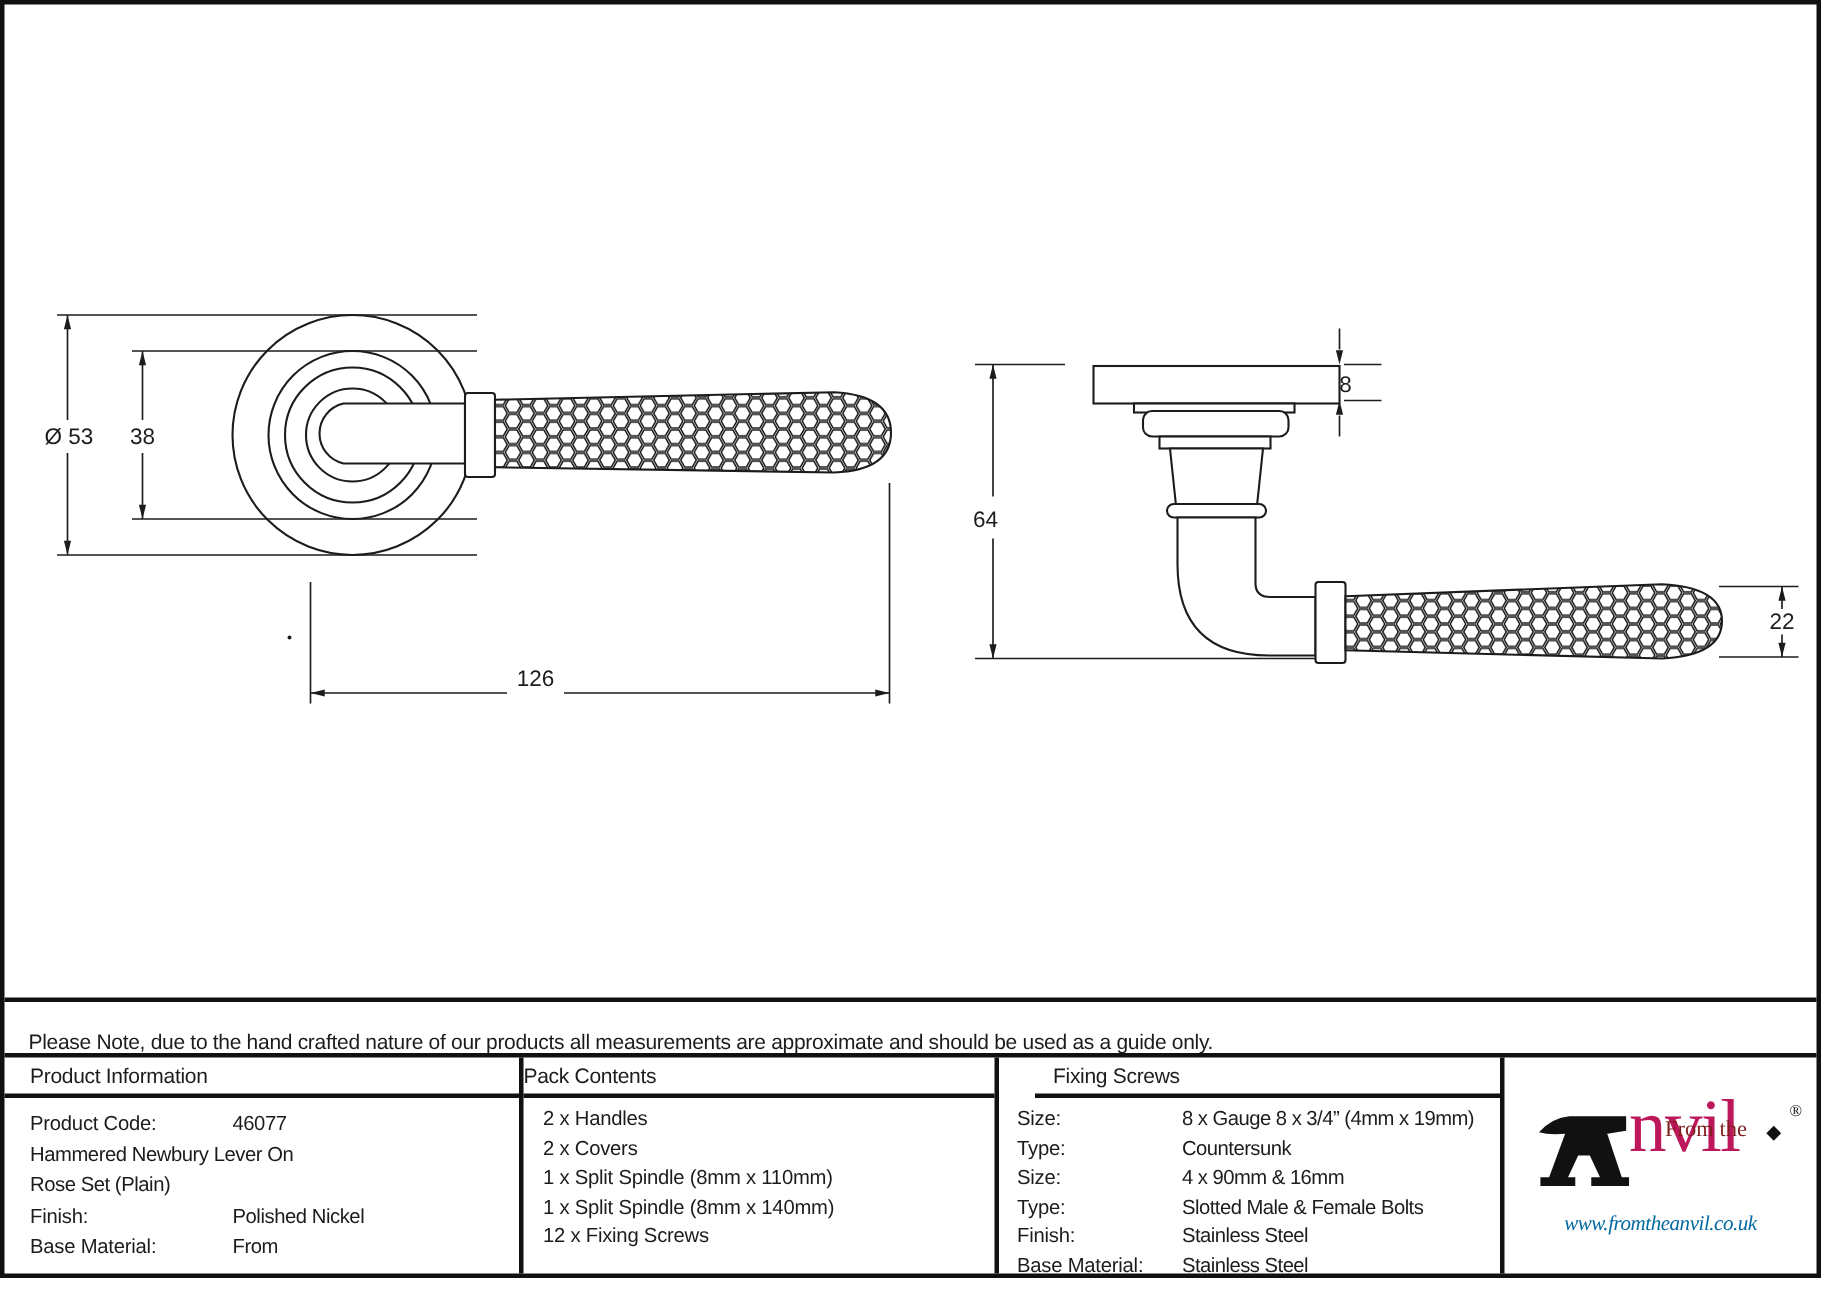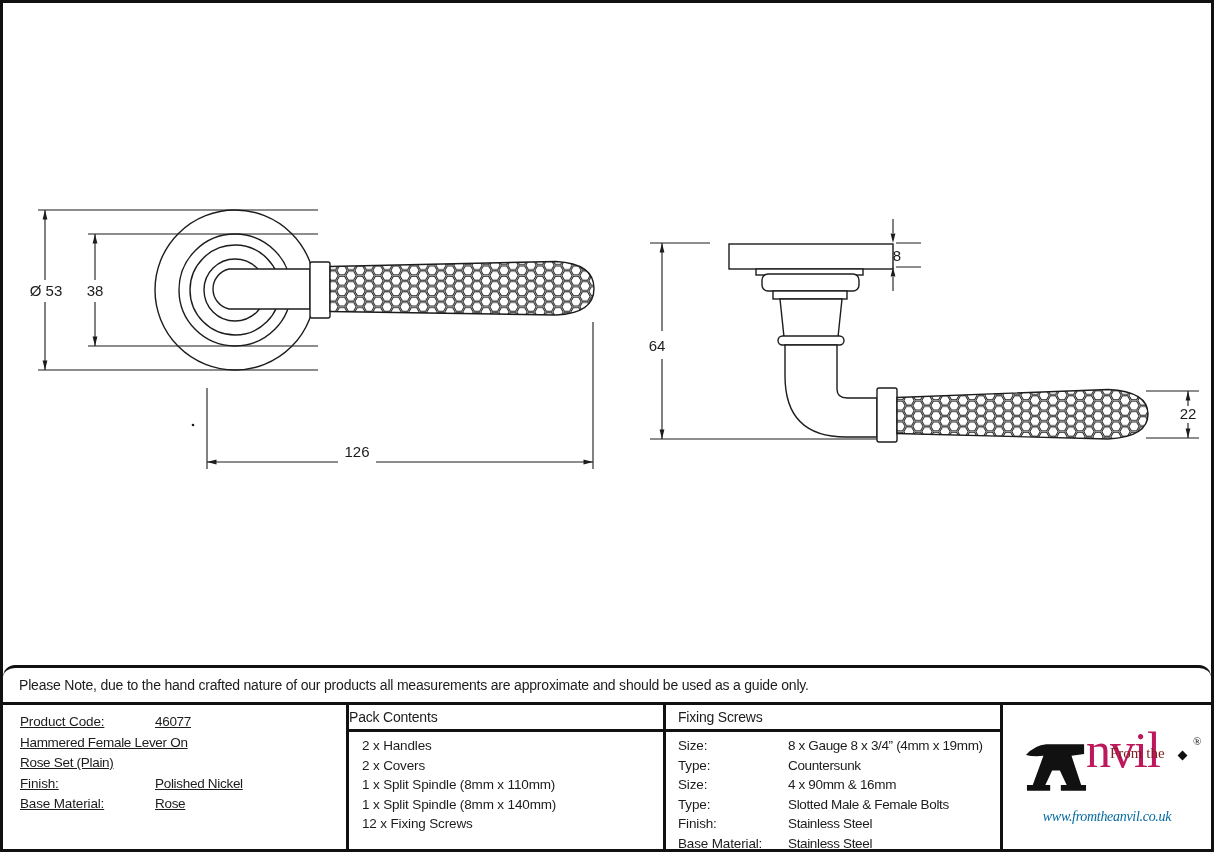--- a/index.html
+++ b/index.html
@@ -2,35 +2,35 @@
 <html><head>
 <meta charset="utf-8">
 <style>
   html,body{margin:0;padding:0;background:#fff;}
   body{width:1214px;height:867px;position:relative;font-family:"Liberation Sans",sans-serif;color:#1c1c1c;}
   .sheet{position:absolute;top:0;left:0;width:1214px;height:852px;box-sizing:border-box;
          border:3px solid #111;background:#fff;}
   .drawing-area{height:662px;position:relative;overflow:hidden;}
   svg.drawing{display:block;}
   svg.drawing text{font-family:"Liberation Sans",sans-serif;font-size:15px;fill:#1c1c1c;}
-  .note-bar{height:37px;box-sizing:border-box;border-top:3px solid #111;display:flex;align-items:center;
-            padding-left:16px;font-size:14px;letter-spacing:-0.2px;border-radius:12px;}
+  .note-bar{height:37px;box-sizing:border-box;border-top:3px solid #111;display:flex;align-items:flex-end;
+            padding-left:16px;font-size:14px;letter-spacing:-0.2px;}
   .spec-table{display:flex;height:147px;box-sizing:border-box;border-top:3px solid #111;}
   .col{box-sizing:border-box;}
   .col-pi{width:343px;}
   .col-pc{width:317px;border-left:3px solid #111;}
   .col-fs{width:337px;border-left:3px solid #111;}
   .col-logo{width:211px;border-left:3px solid #111;position:relative;}
   .col-header{height:27px;box-sizing:border-box;border-bottom:3px solid #111;display:flex;align-items:center;
               font-size:14px;letter-spacing:-0.2px;}
   .col-pi .col-header{padding-left:17px;}
   .col-pc .col-header{}
-  .col-fs .col-header{padding-left:12px;}
+  .col-fs .col-header{padding-left:12px;margin-left:24px;}
   .col-body{font-size:13.5px;letter-spacing:-0.15px;}
-  .pi-body{padding:7px 0 0 17px;text-decoration:underline;}
+  .pi-body{padding:7px 0 0 17px;}
   .pi-row{display:flex;line-height:20.5px;}
   .pi-label{width:135px;flex:none;}
   .pi-value{width:188px;letter-spacing:-0.3px;}
   .pc-body{padding:4px 0 0 13px;line-height:19.6px;}
   .fs-body{padding:4px 0 0 12px;}
   .fs-row{display:flex;line-height:19.6px;}
   .fs-label{width:110px;flex:none;}
   .fs-value{letter-spacing:-0.35px;}
   
   .logo-anvil{position:absolute;left:22px;top:36px;}
@@ -122,35 +122,36 @@
     </svg>
   </div>
 
   <div class="note-bar">
     <span>Please Note, due to the hand crafted nature of our products all measurements are approximate and should be used as a guide only.</span>
   </div>
 
   <div class="spec-table">
 
     <div class="col col-pi">
+      <div class="col-header">Product Information</div>
       <div class="col-body pi-body">
         <div class="pi-row">
           <span class="pi-label">Product Code:</span>
           <span class="pi-value">46077</span>
         </div>
         <div class="pi-row">
-          <span class="pi-value">Hammered Female Lever On Rose Set (Plain)</span>
+          <span class="pi-value">Hammered Newbury Lever On Rose Set (Plain)</span>
         </div>
         <div class="pi-row">
           <span class="pi-label">Finish:</span>
           <span class="pi-value">Polished Nickel</span>
         </div>
         <div class="pi-row">
           <span class="pi-label">Base Material:</span>
-          <span class="pi-value">Rose</span>
+          <span class="pi-value">From</span>
         </div>
       </div>
     </div>
 
     <div class="col col-pc">
       <div class="col-header">Pack Contents</div>
       <div class="col-body pc-body">
         <div>2 x Handles</div>
         <div>2 x Covers</div>
         <div>1 x Split Spindle (8mm x 110mm)</div>

